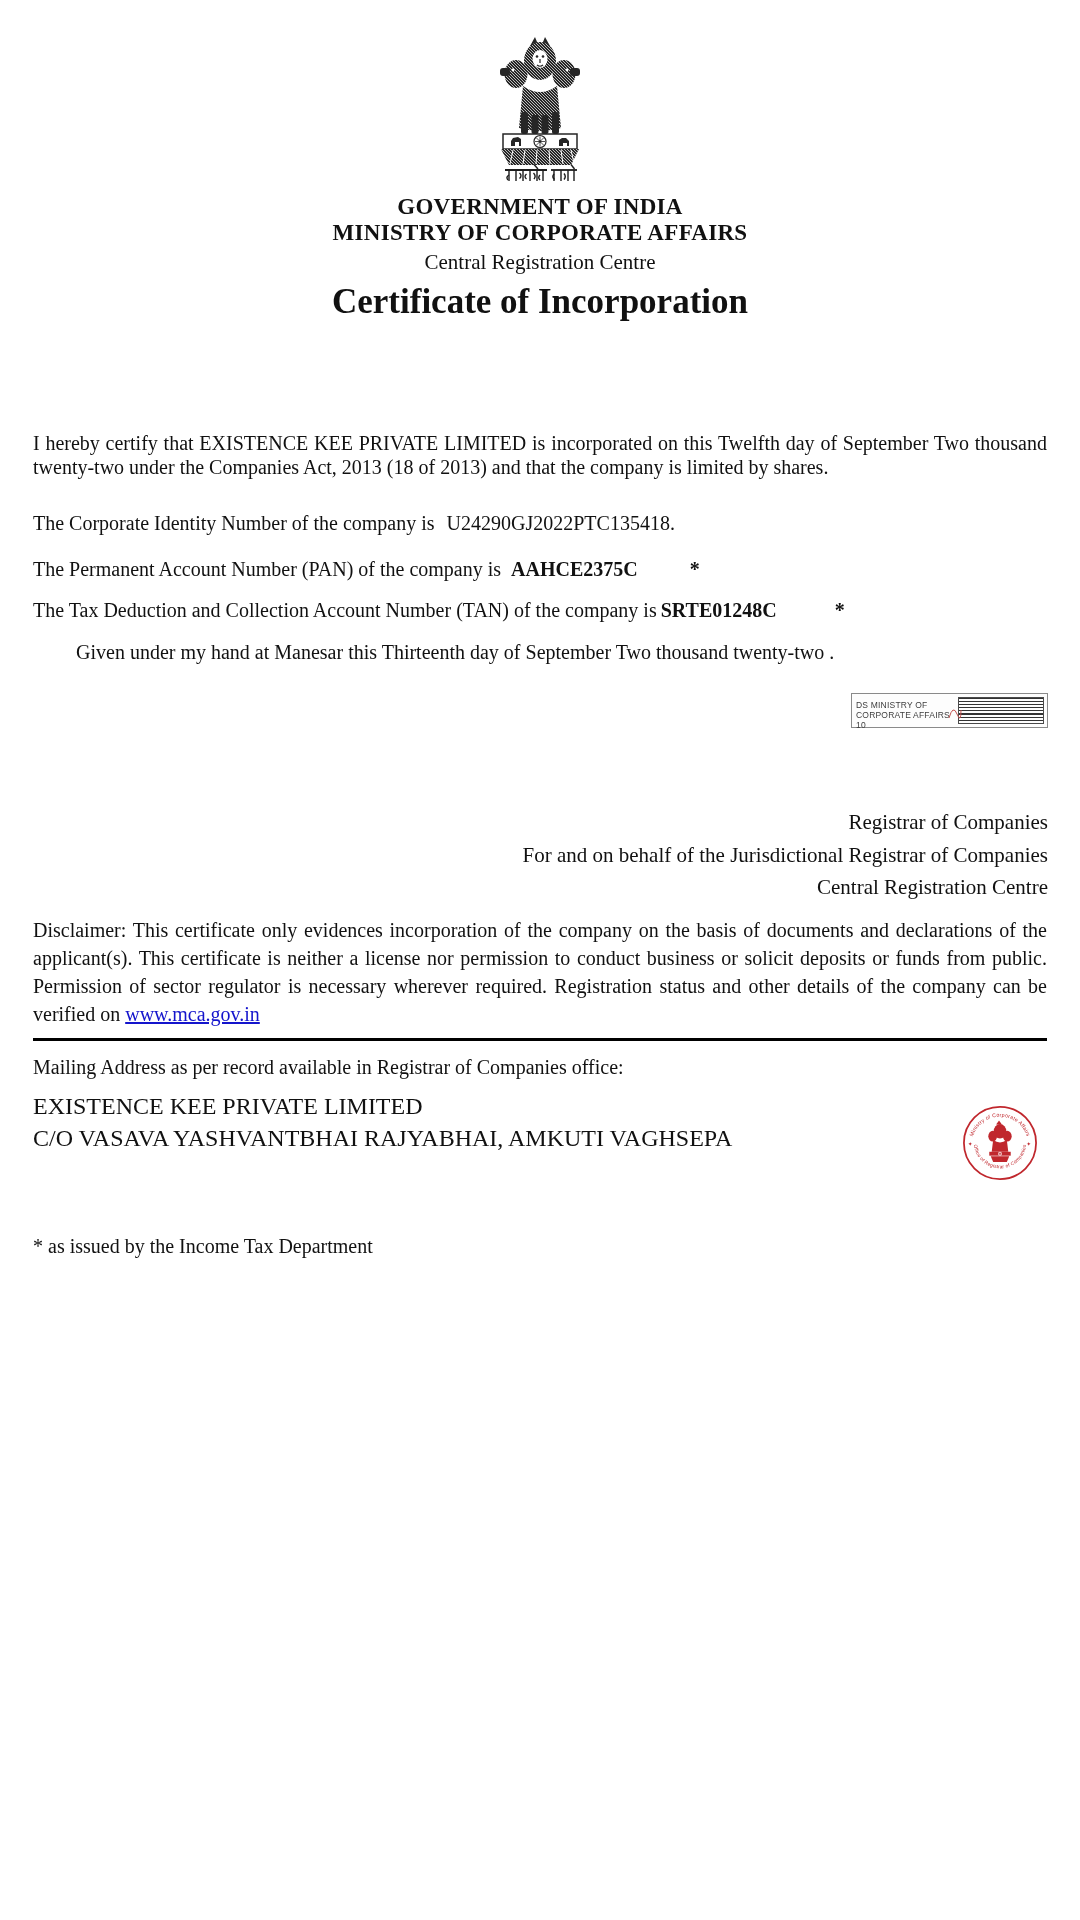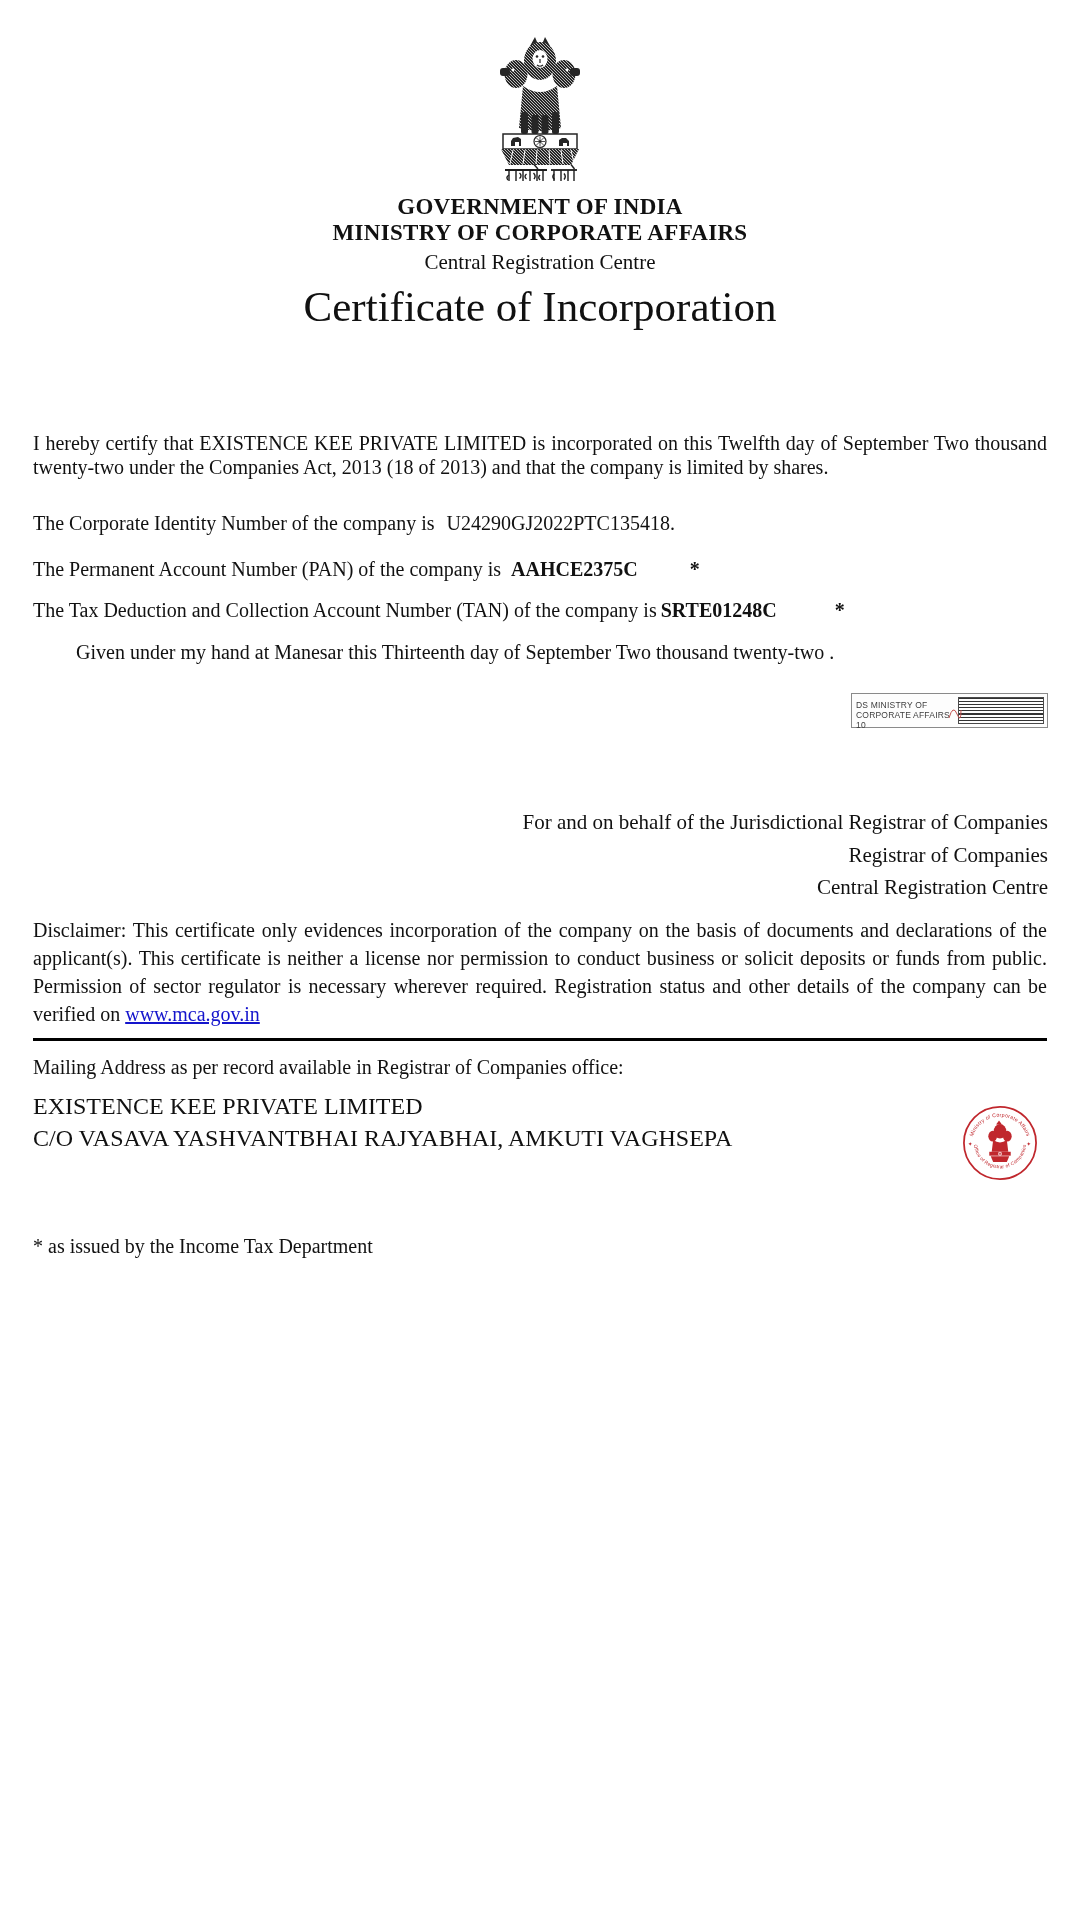--- a/index.html
+++ b/index.html
@@ -11,21 +11,21 @@
     overflow:hidden;
     border-radius:28px;
   }
   .abs { position:absolute; }
   .centered { left:0; right:0; text-align:center; }
 
   .emblem-wrap { top:34px; }
   .gov-line      { top:194px; font-size:23px; font-weight:bold; letter-spacing:0.3px; }
   .ministry-line { top:220px; font-size:23px; font-weight:bold; letter-spacing:0.3px; }
   .centre-line   { top:250px; font-size:21px; }
-  .cert-title    { top:282px; font-size:43px; font-weight:normal; }
+  .cert-title    { top:282px; font-size:35px; font-weight:bold; }
   .pursuant      { top:342px; left:33px; width:1014px; font-size:20px; line-height:26px; text-align:center; }
 
   .certify   { top:432px; left:33px; width:1014px; font-size:20px; line-height:23.5px; text-align:justify; }
   .cin-line  { top:512px; left:33px; width:1014px; font-size:20px; }
   .pan-line  { top:558px; left:33px; width:1014px; font-size:20px; }
   .tan-line  { top:599px; left:33px; width:1014px; font-size:20px; }
   .given-line{ top:641px; left:33px; width:1014px; font-size:20px;margin-left:43px; }
 
   .id-value  { font-weight:bold; }
   .cin-value { font-weight:normal; margin-left:12px; }
@@ -153,22 +153,22 @@
   <div class="abs stamp-box">
     <div class="stamp-left">DS MINISTRY OF CORPORATE AFFAIRS 10</div>
     <svg class="stamp-squiggle" width="14" height="20" viewBox="0 0 14 20">
       <path d="M1 16 Q5 2 9 12 T13 8" stroke="#c4524f" stroke-width="1" fill="none"></path>
     </svg>
     <div class="stamp-micro"></div>
   </div>
 
 
   <div class="abs behalf-block">
+    <div>Registrar of Companies</div>
     <div>For and on behalf of the Jurisdictional Registrar of Companies</div>
-    <div>Registrar of Companies</div>
     <div>Central Registration Centre</div>
   </div>
 
   <div class="abs disclaimer">
     <span>Disclaimer: This certificate only evidences incorporation of the company on the basis of documents and declarations of the applicant(s). This certificate is neither a license nor permission to conduct business or solicit deposits or funds from public. Permission of sector regulator is necessary wherever required. Registration status and other details of the company can be verified on </span><a class="mca-link">www.mca.gov.in</a>
   </div>
 
   <div class="abs rule"></div>
 
   <div class="abs mailing-heading">Mailing Address as per record available in Registrar of Companies office:</div>

